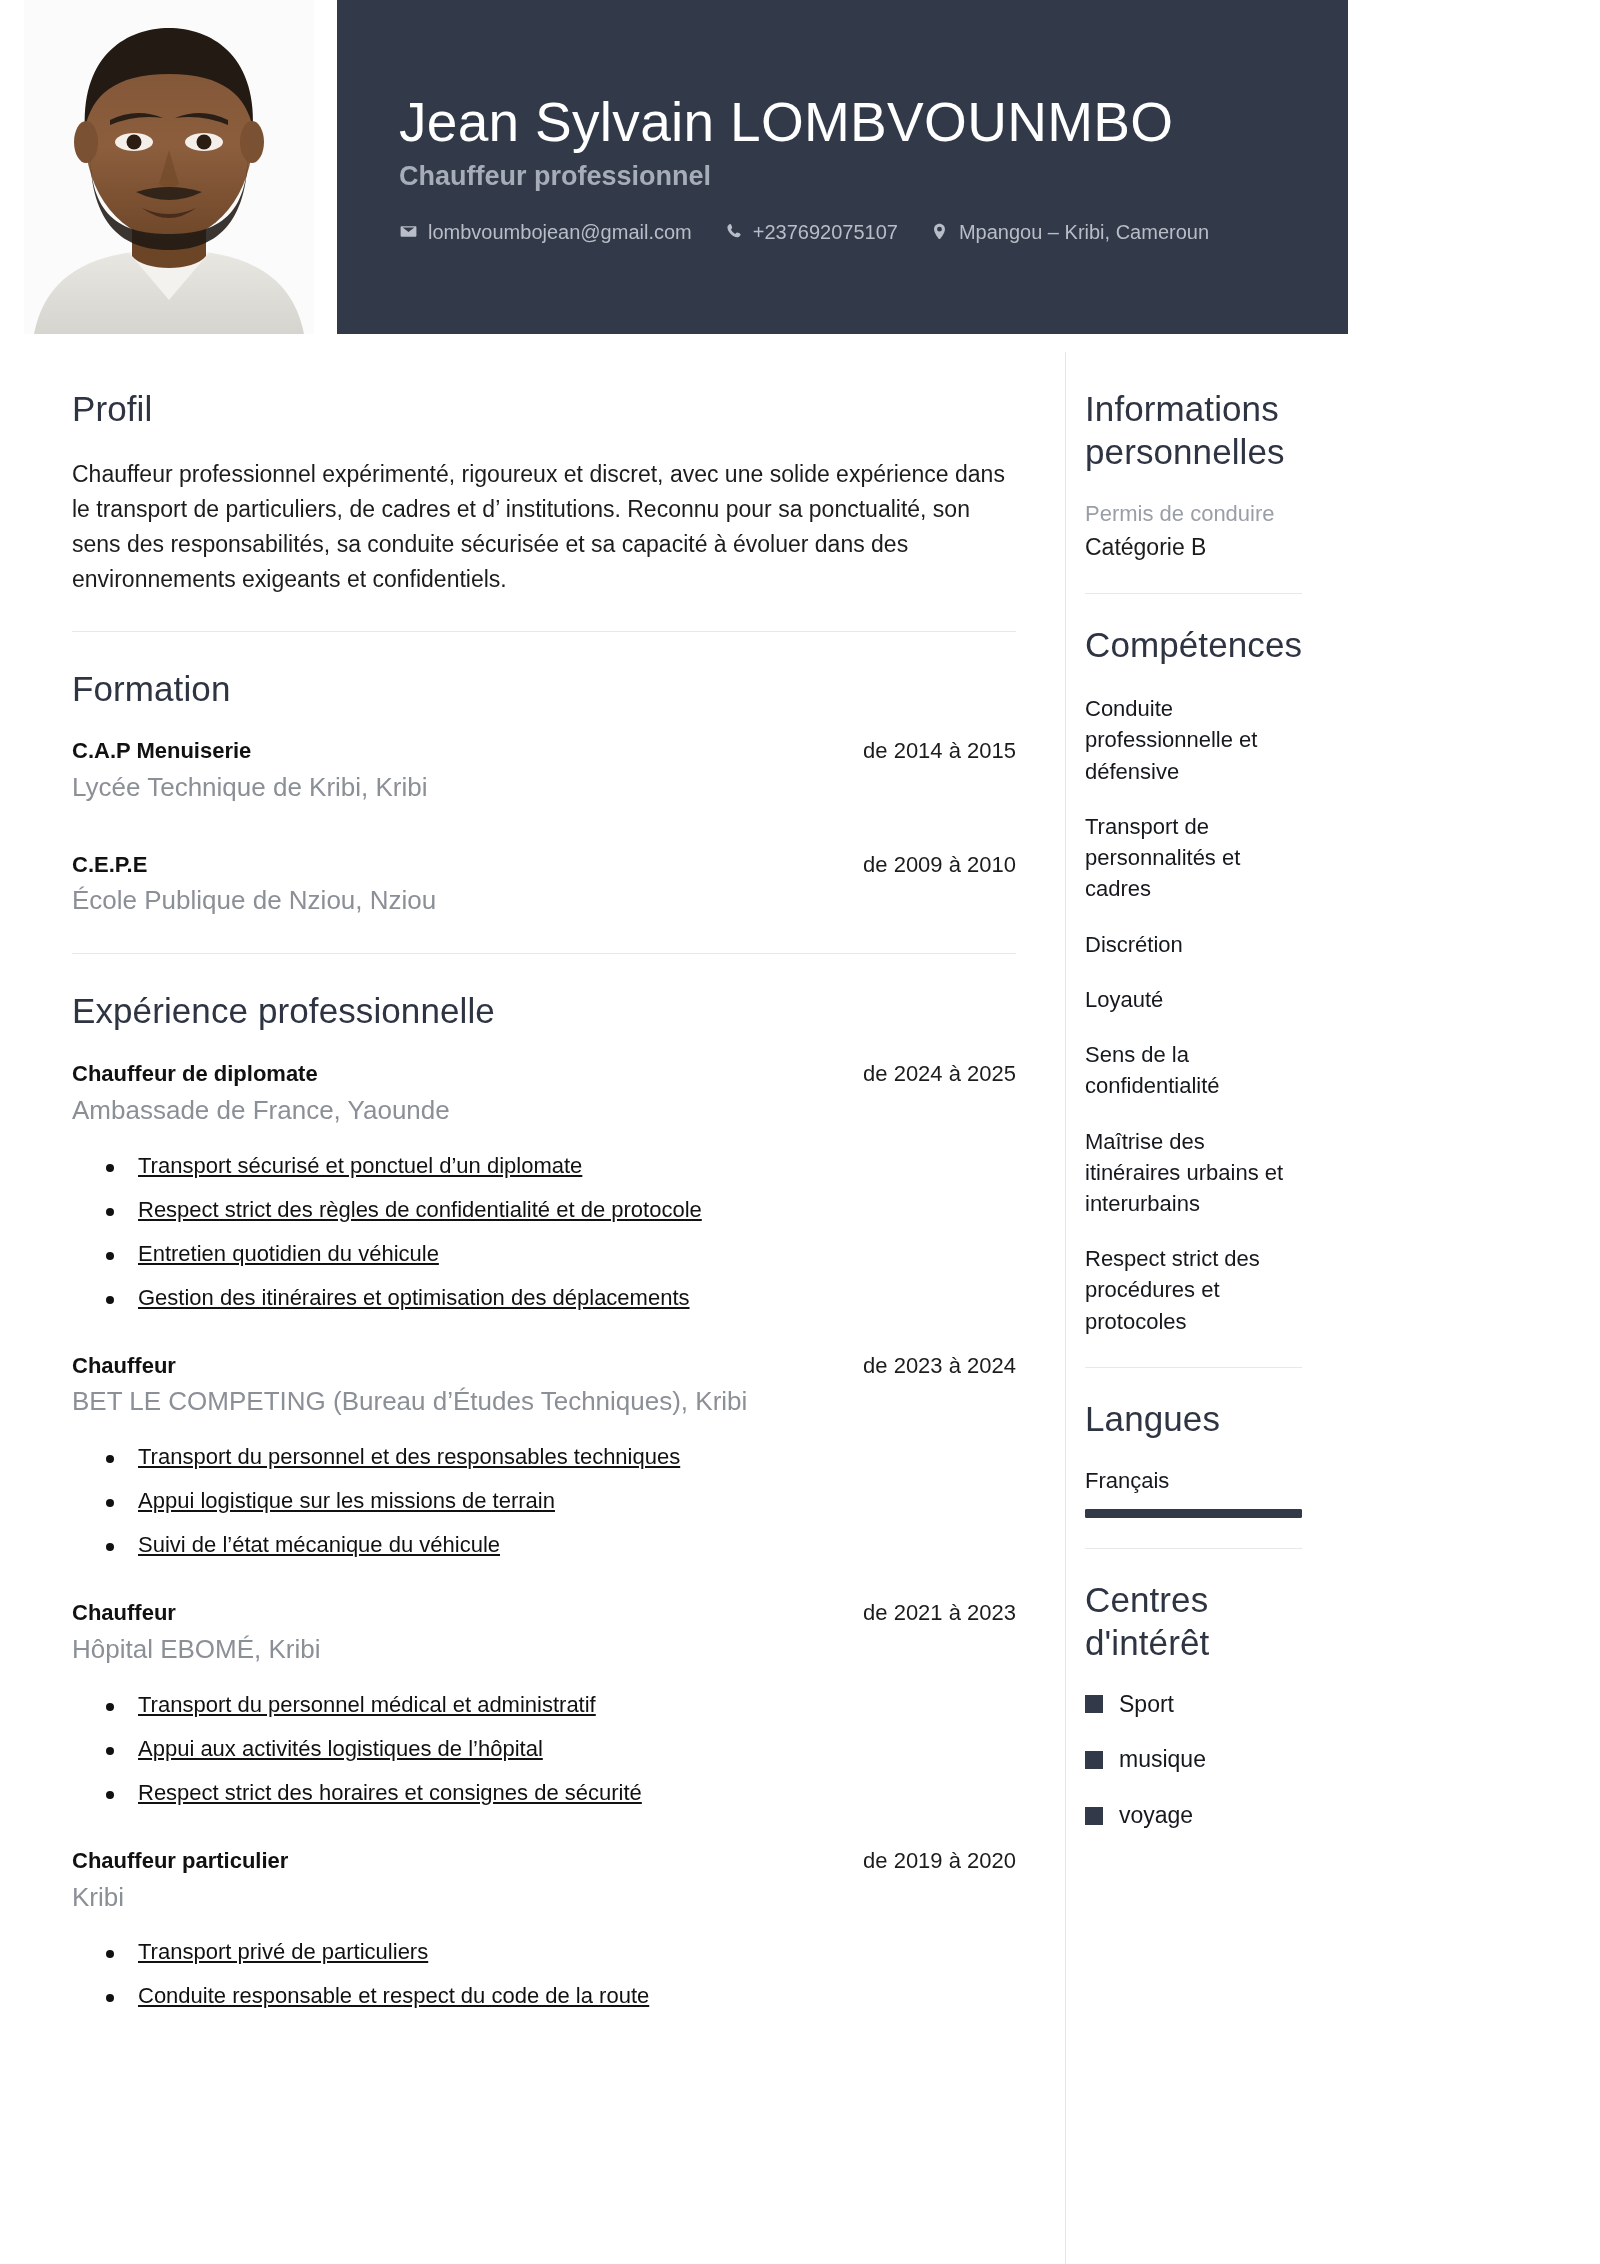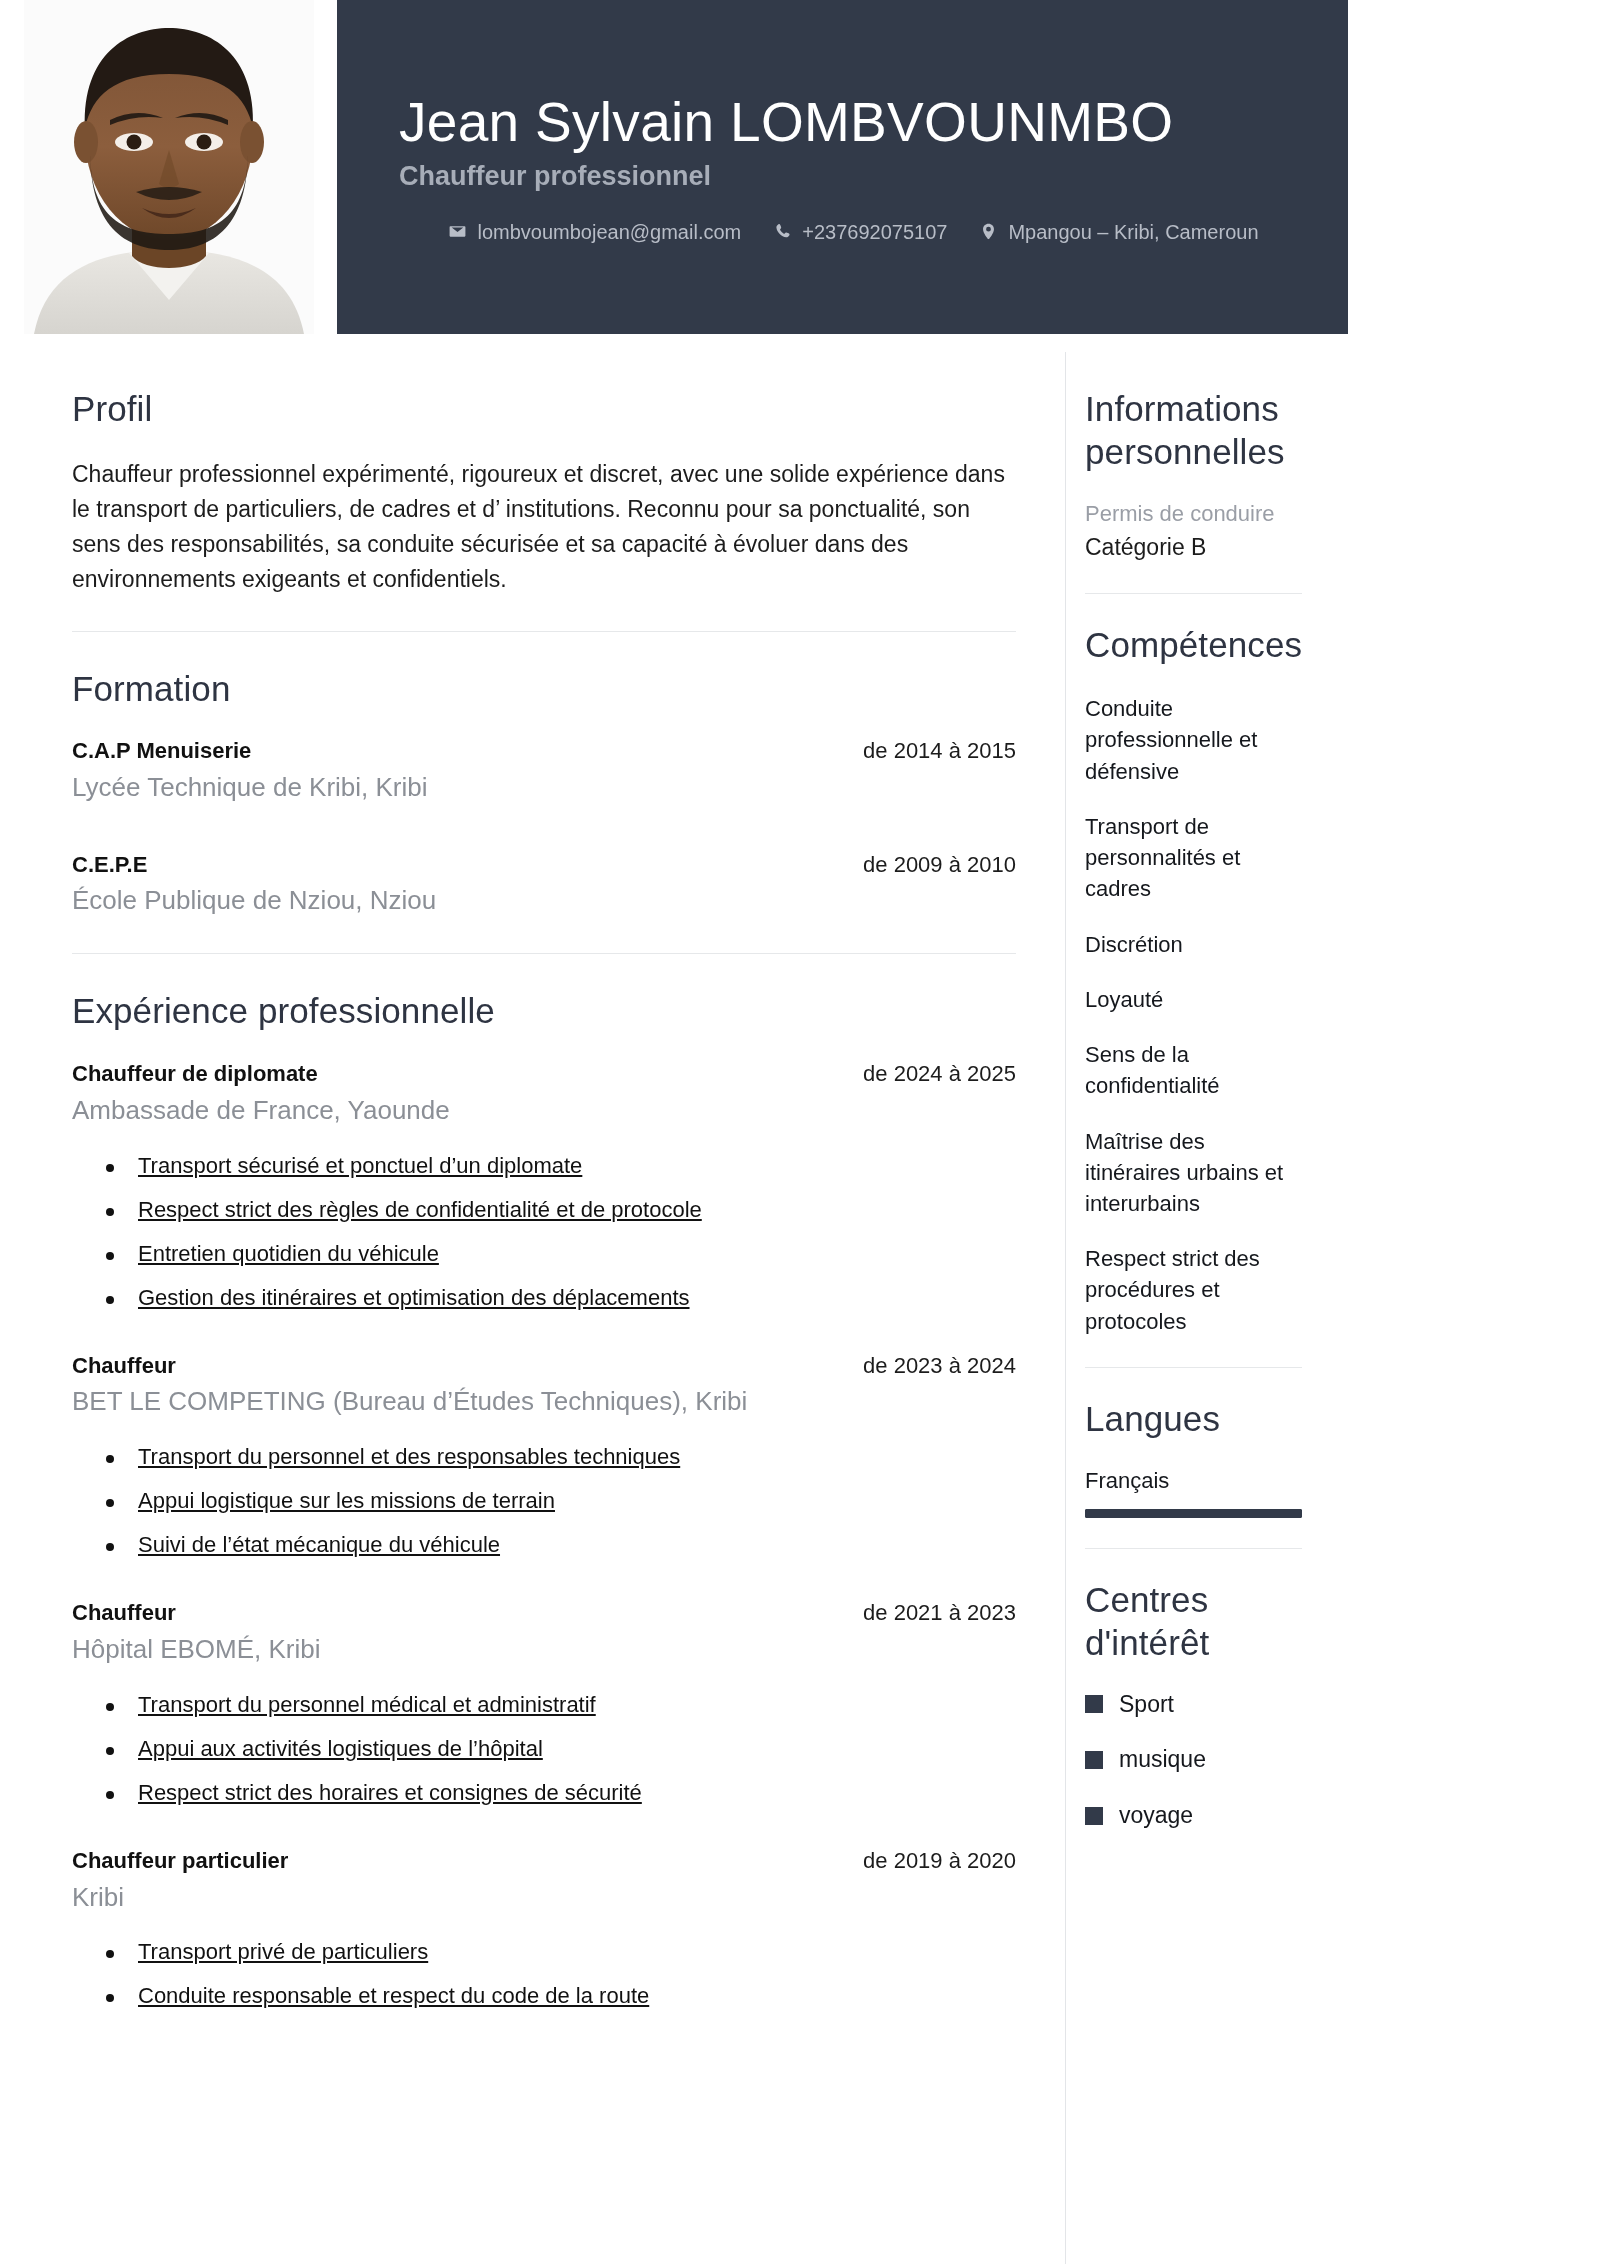--- a/index.html
+++ b/index.html
@@ -70,21 +70,20 @@
     font-weight: 700;
     color: #a7adb8;
     line-height: 1.2;
     margin: 0 0 30px 0;
   }
   .contact-row {
     display: flex;
     align-items: center;
     gap: 32px;
     flex-wrap: wrap;
-    justify-content: center;
   }
   .contact-item {
     display: flex;
     align-items: center;
     gap: 10px;
     font-size: 20px;
     font-weight: 300;
     color: #b8bdc7;
     line-height: 1;
     white-space: nowrap;

